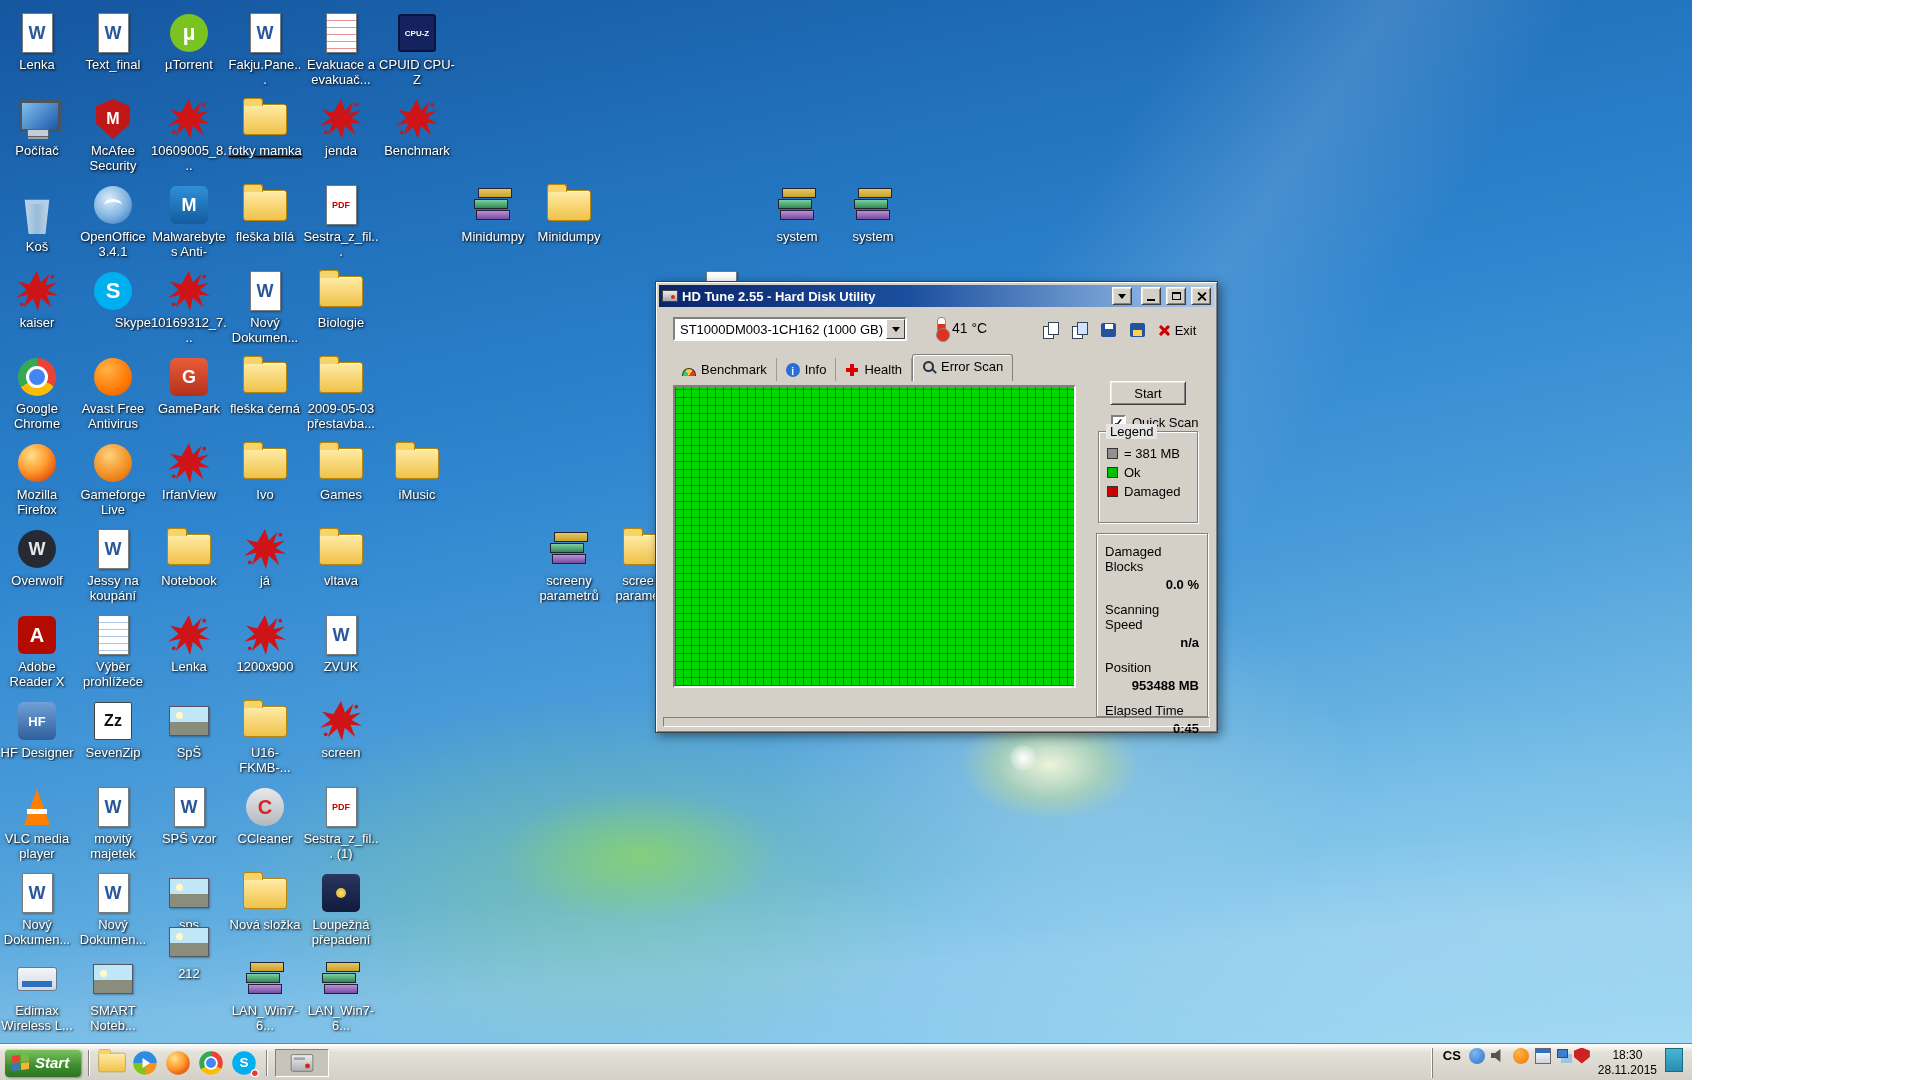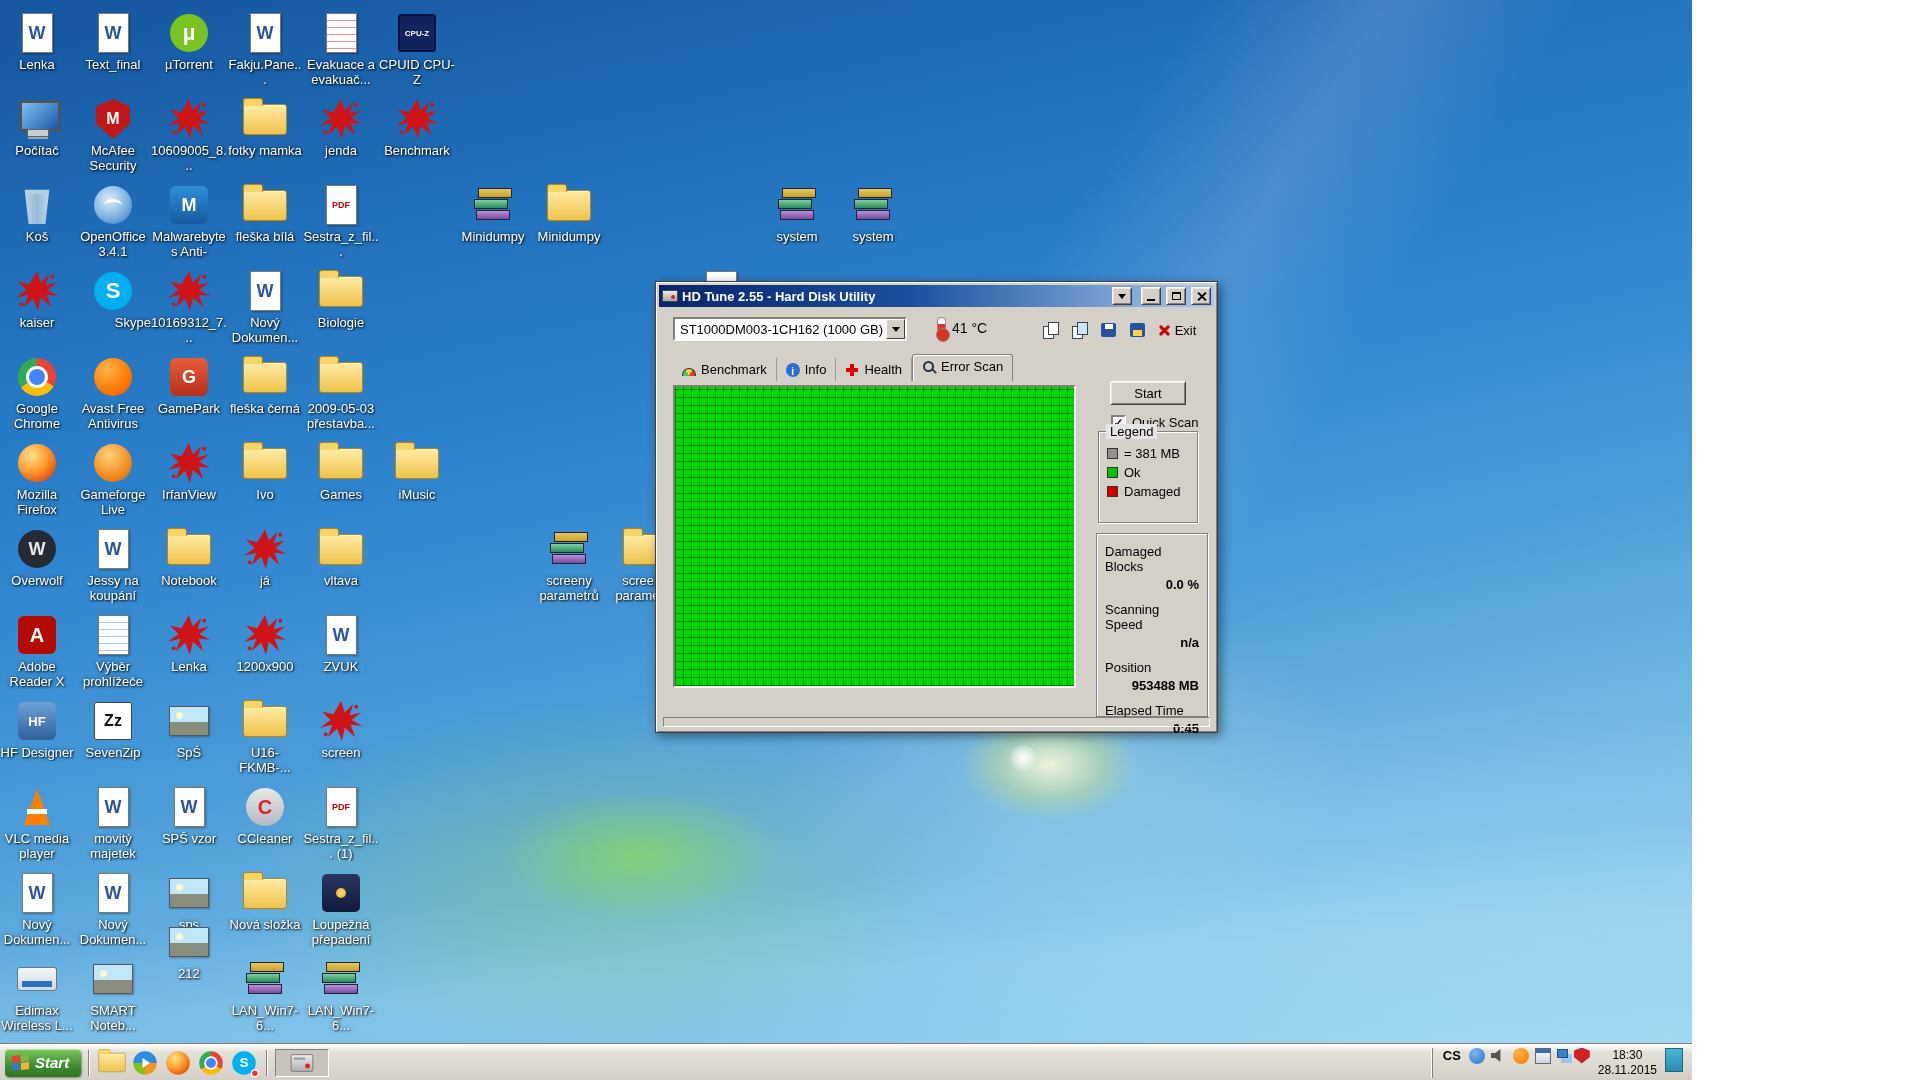--- a/index.html
+++ b/index.html
@@ -244,21 +244,21 @@
           <div class="sh-splat">
             <svg width="44" height="42" viewBox="0 0 44 44">
               <path fill="#cf1418" d="M22 1 26 13 35 4 31 16 43 13 33 21 44 27 32 26 37 39 26 29 23 43 18 30 8 39 13 26 0 29 11 21 2 12 14 15 Z"></path>
               <circle cx="38" cy="7" r="2" fill="#cf1418"></circle>
               <circle cx="6" cy="36" r="2" fill="#cf1418"></circle>
             </svg>
           </div>
         </div>
         <div class="dlabel">10609005_8...</div>
       </div>
-      <div class="dicon" style="left: 227px; top: 96px;">
+      <div class="dicon" style="left: 227px; top: 96px; text-decoration: underline;">
         <div class="ic">
           <div class="sh-folder"></div>
         </div>
         <div class="dlabel">fotky mamka</div>
       </div>
       <div class="dicon" style="left: 303px; top: 96px;">
         <div class="ic">
           <div class="sh-splat">
             <svg width="44" height="42" viewBox="0 0 44 44">
               <path fill="#cf1418" d="M22 1 26 13 35 4 31 16 43 13 33 21 44 27 32 26 37 39 26 29 23 43 18 30 8 39 13 26 0 29 11 21 2 12 14 15 Z"></path>
@@ -274,21 +274,21 @@
           <div class="sh-splat">
             <svg width="44" height="42" viewBox="0 0 44 44">
               <path fill="#cf1418" d="M22 1 26 13 35 4 31 16 43 13 33 21 44 27 32 26 37 39 26 29 23 43 18 30 8 39 13 26 0 29 11 21 2 12 14 15 Z"></path>
               <circle cx="38" cy="7" r="2" fill="#cf1418"></circle>
               <circle cx="6" cy="36" r="2" fill="#cf1418"></circle>
             </svg>
           </div>
         </div>
         <div class="dlabel">Benchmark</div>
       </div>
-      <div class="dicon" style="left: -1px; top: 182px;">
+      <div class="dicon" style="left: -1px; top: 192px;">
         <div class="ic">
           <div class="sh-bin"></div>
         </div>
         <div class="dlabel">Koš</div>
       </div>
       <div class="dicon" style="left: 75px; top: 182px;">
         <div class="ic">
           <div class="sh-circle sh-oo"></div>
         </div>
         <div class="dlabel">OpenOffice 3.4.1</div>

